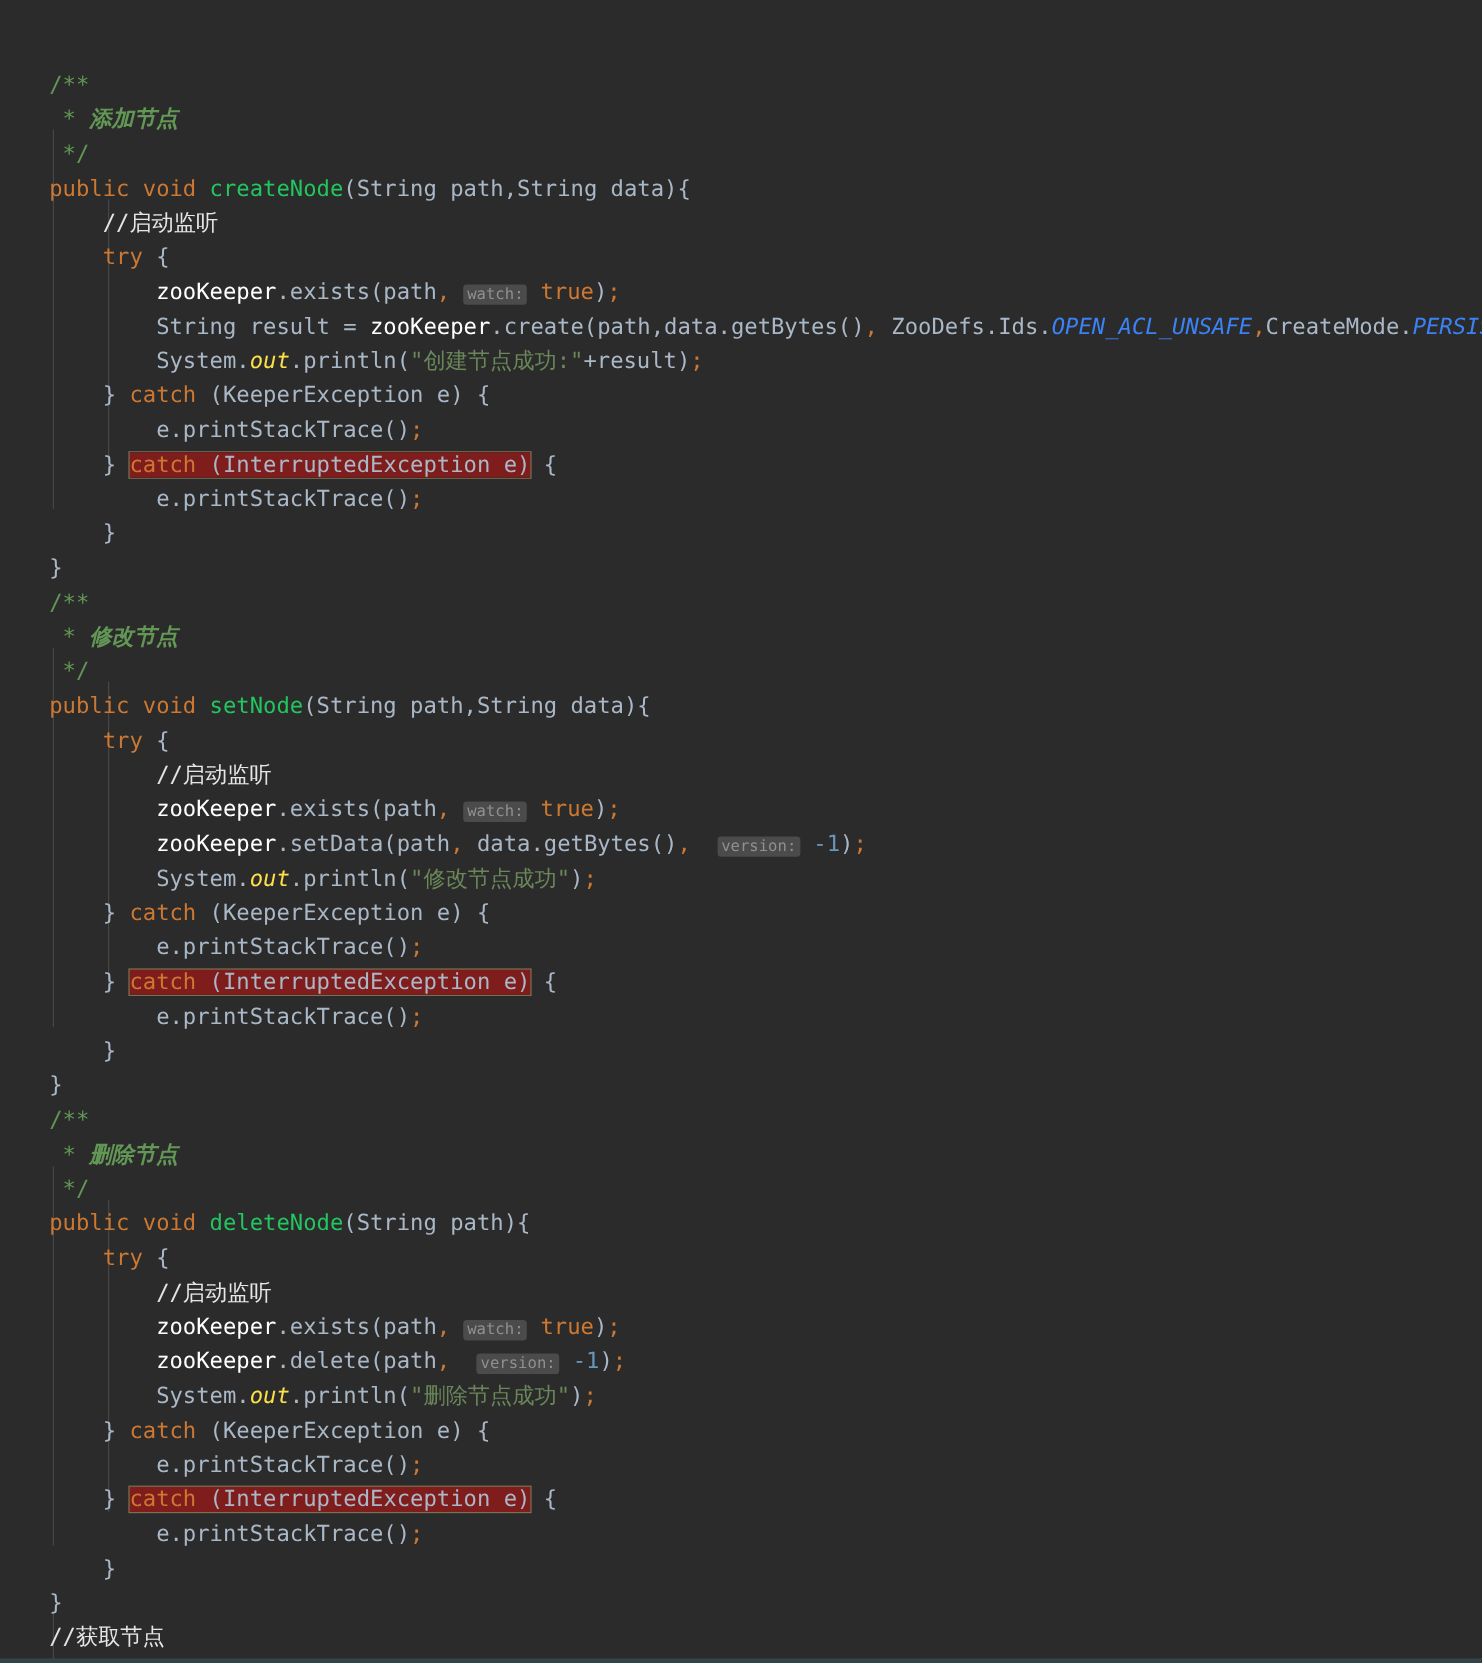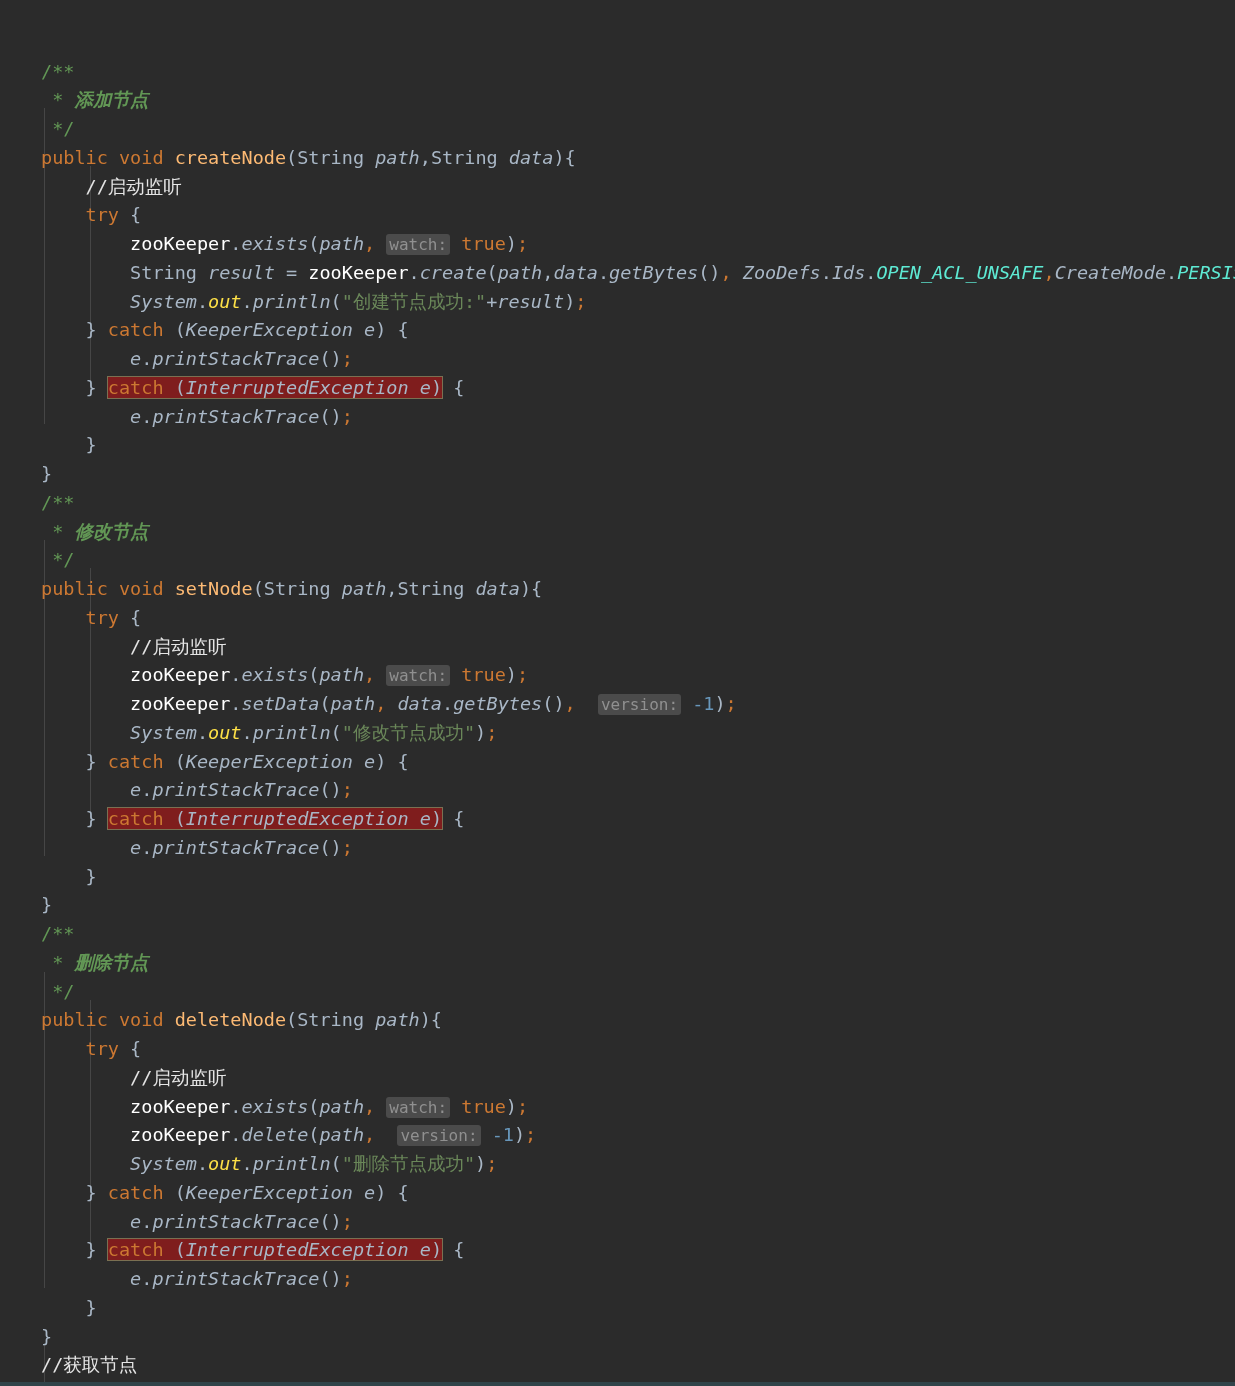--- a/index.html
+++ b/index.html
@@ -56,41 +56,41 @@
 
   .ln {
     display: block;
     height: 28.75px;
     padding-left: 41px;
     white-space: pre;
   }
 
   
   .kw       { color: #cc7832; margin-top: 16px; }          
-  .meth-d   { color: #fdba74; }          
+  .meth-d   { color: #22c55e; }          
   .type     { color: #a9b7c6; }
-  .ident    { color: #a9b7c6; font-style: italic; }          
+  .ident    { color: #a9b7c6; }          
   .field-i  { color: #fde047; font-style: italic; }
   .num      { color: #6897bb; }
   .str      { color: #6a8759; }
   .cmt      { color: #e5e5e5; }          
   .doc      { color: #629755; font-style: italic; font-weight: bold; }
   .doc-p    { color: #629755; }
   .semi     { color: #cc7832; }
   .punct    { color: #a9b7c6; }
   .var      { color: #ffffff; }          
-  .const-i  { color: #5eead4; font-style: italic; }
+  .const-i  { color: #3b82f6; font-style: italic; }
 
   
   .hint {
     background: #4b4b4b;
     color: #909090;
     border-radius: 3px;
     padding: 1px 3px;
-    font-size: 16px;
+    font-size: 13px;
   }
 
   
   .sel {
     background: #7f1d1d;
     box-shadow: 0 0 0 1px #7a7052;
   }
   .sel-w {
     background: #6b6244;
   }

